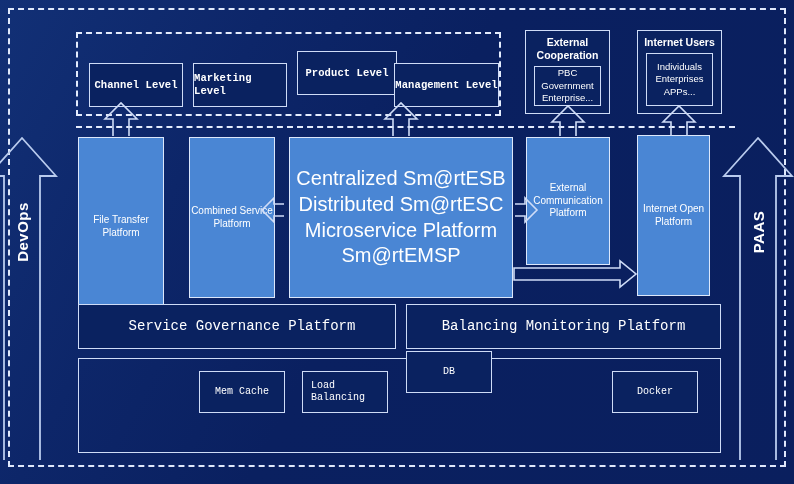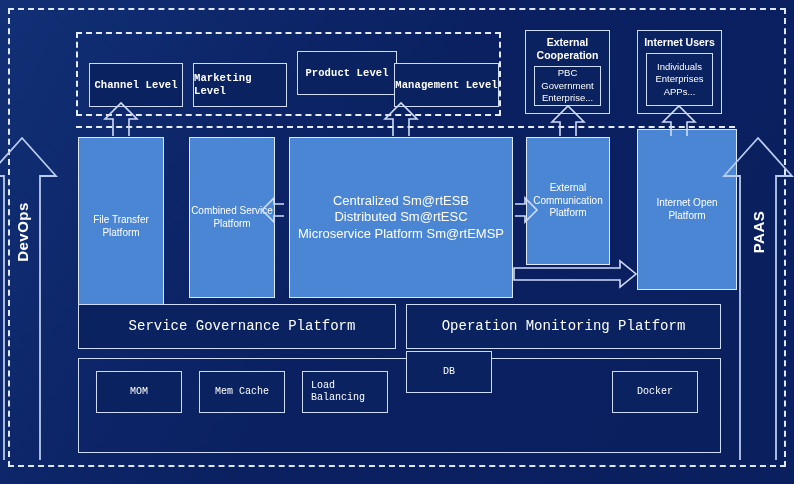--- a/index.html
+++ b/index.html
@@ -69,21 +69,21 @@
     text-align: center;
     color: #ffffff;
     line-height: 1.28;
   }
 
   
   .t-level    { font-size: 10.5px; font-weight: 700; letter-spacing: .1px; }
   .t-extitle  { font-size: 10.5px; font-weight: 700; }
   .t-exbody   { font-size:  9.5px; font-weight: 400; }
   .t-platform { font-size: 10px;   font-weight: 400; }
-  .t-central  { font-size: 13px;   font-weight: 400; }
+  .t-central  { font-size: 20px;   font-weight: 400; }
   .t-gov      { font-size: 14px;   font-weight: 400; }
   .t-tech     { font-size: 10px;   font-weight: 400; }
   .t-support  { font-size: 15px;   font-weight: 700; letter-spacing: .2px; }
 
   
   .ext-wrap {
     border: 1.6px solid #cfdcf7;
     background: #0a2260;
     display: flex;
     flex-direction: column;
@@ -190,36 +190,33 @@
   <div class="abs blue-box t-central" style="left:289px; top:137px; width:224px; height:161px;">
     <span style="white-space:pre-line;">Centralized Sm@rtESB
 Distributed Sm@rtESC
 Microservice Platform Sm@rtEMSP</span>
   </div>
 
   <div class="abs blue-box t-platform" style="left:526px; top:137px; width:84px;  height:128px;">
     <span>External Communication Platform</span>
   </div>
 
-  <div class="abs blue-box t-platform" style="left:637px; top:129px; width:100px;  height:161px;">
+  <div class="abs blue-box t-platform" style="left:637px; top:135px; width:73px;  height:161px;">
     <span>Internet Open Platform</span>
   </div>
 
   <div class="abs navy-box t-gov" style="left:78px;  top:304px; width:318px; height:45px;padding-left:10px;">
     <span>Service Governance Platform</span>
   </div>
   <div class="abs navy-box t-gov" style="left:406px; top:304px; width:315px; height:45px;">
-    <span>Operation Monitoring Platform</span>
+    <span>Balancing Monitoring Platform</span>
   </div>
 
   <div class="abs tech-frame" style="left:78px; top:358px; width:643px; height:95px;"></div>
 
-  <div class="abs navy-box t-tech" style="left:96px;  top:371px; width:86px; height:42px;">
-    <span>MOM</span>
-  </div>
   <div class="abs navy-box t-tech" style="left:199px; top:371px; width:86px; height:42px;">
     <span style="white-space:pre-line;">Mem Cache</span>
   </div>
   <div class="abs navy-box t-tech" style="left:302px; top:371px; width:86px; height:42px;padding-left:8px;">
     <span>Load Balancing</span>
   </div>
   <div class="abs navy-box t-tech" style="left:406px; top:351px; width:86px; height:42px;">
     <span>DB</span>
   </div>
   <div class="abs navy-box t-tech" style="left:612px; top:371px; width:86px; height:42px;">

